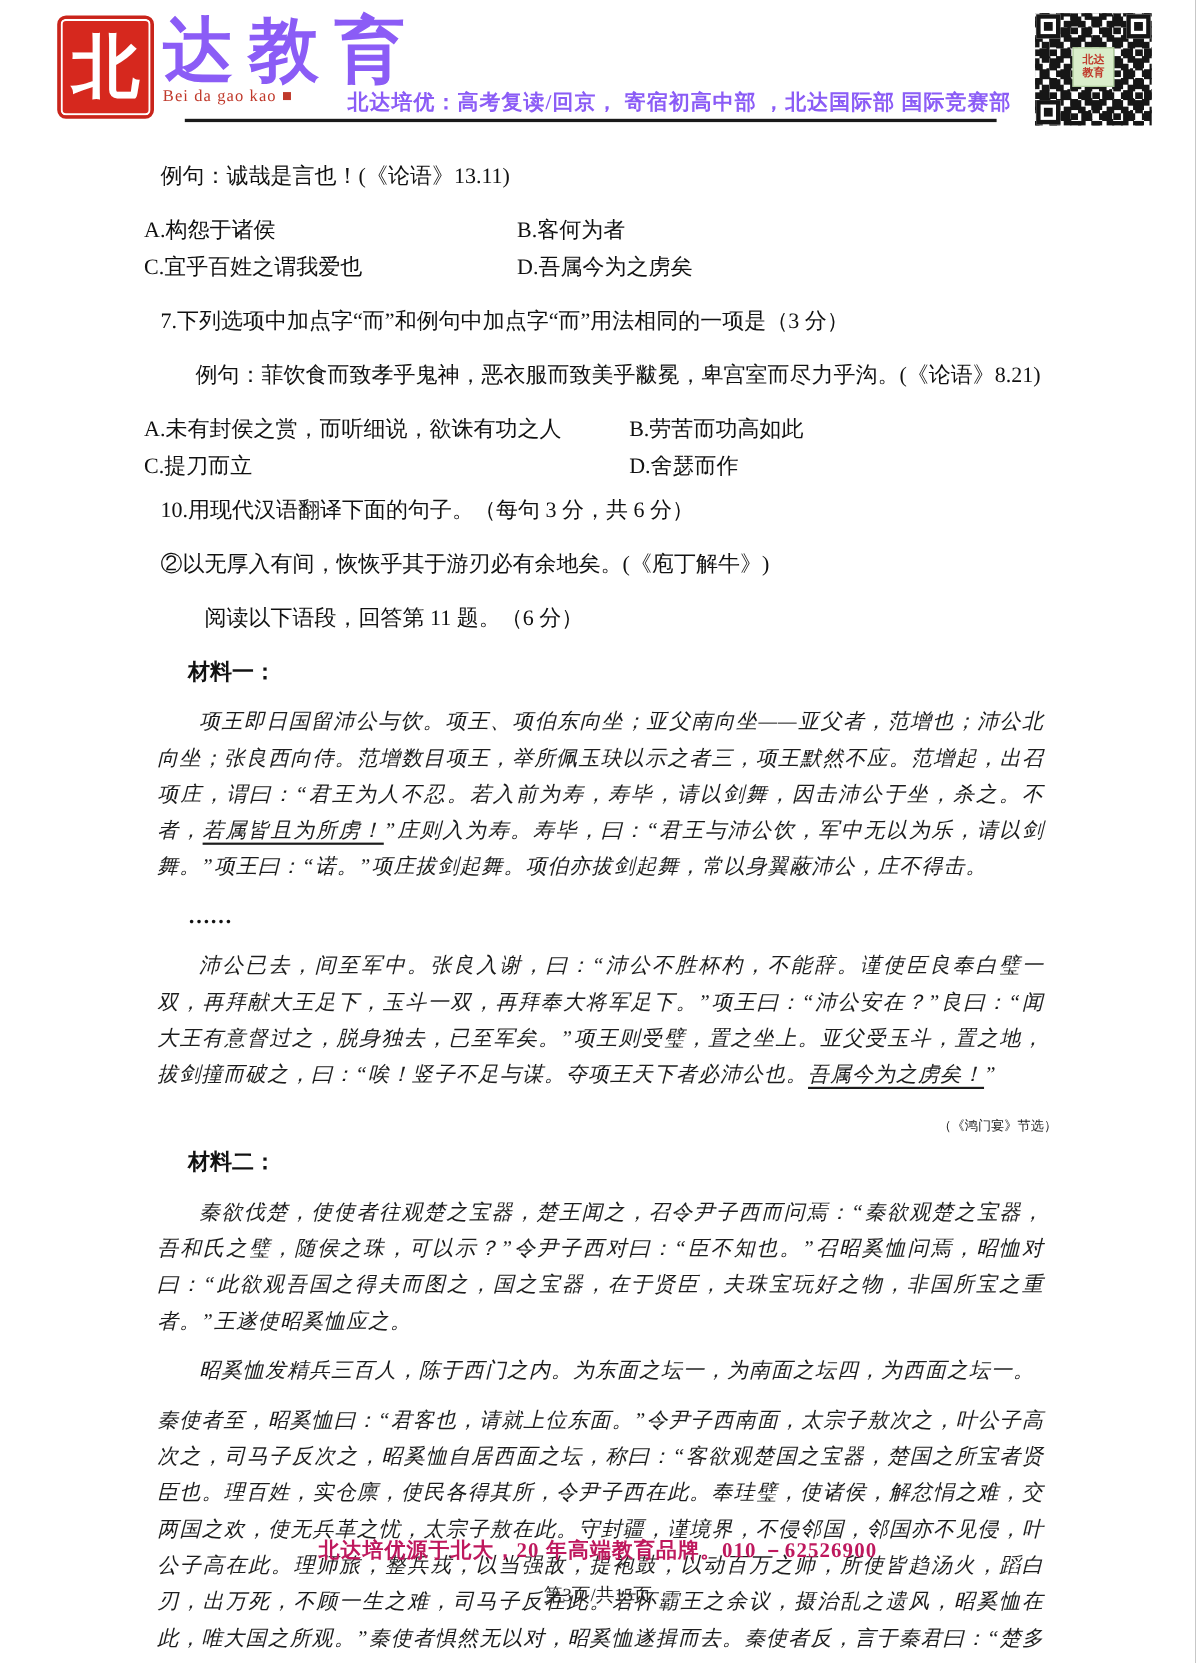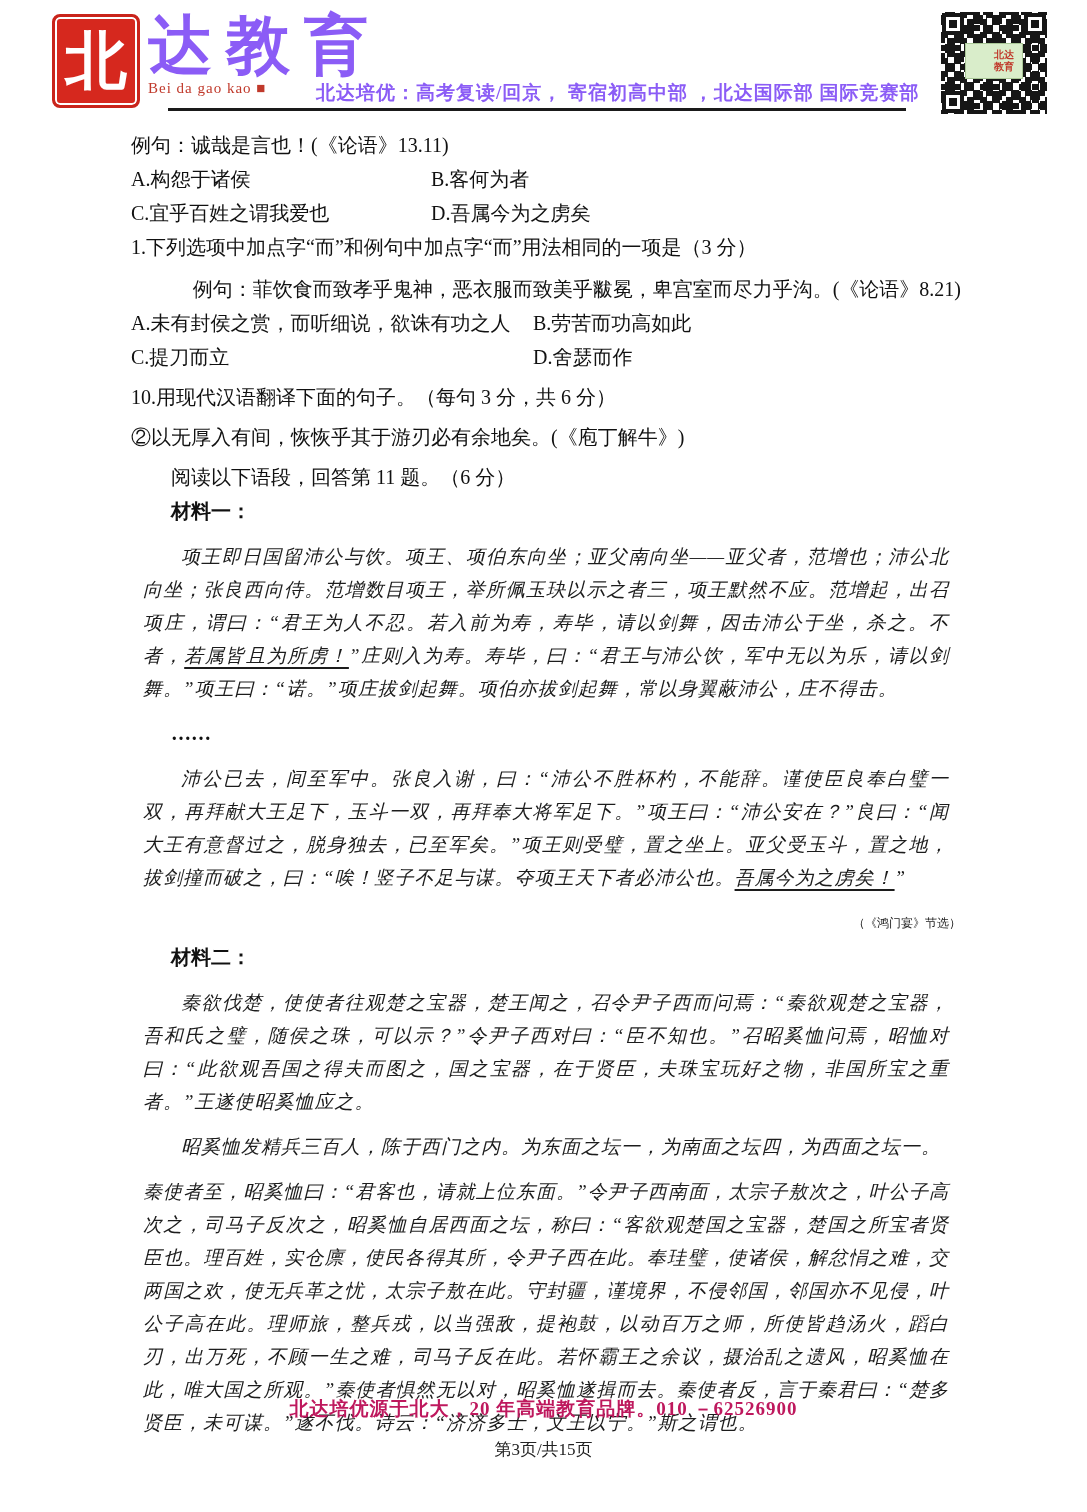--- a/index.html
+++ b/index.html
@@ -39,27 +39,27 @@
     background-size: 13px 13px, 19px 19px;
     background-position: 0 0, 4px 3px;
   }
   .qr .finder { position:absolute; width:22px; height:22px; border:4px solid #161616; background:#fff; box-sizing:border-box; }
   .qr .finder::after { content:""; position:absolute; inset:3px; background:#161616; }
   .qr .f-tl { left:1px; top:1px; } .qr .f-tr { right:1px; top:1px; } .qr .f-bl { left:1px; bottom:1px; }
   .qr-label {
     position:absolute; left:50%; top:48%; transform:translate(-50%,-50%);
     width:36px; height:34px; background:#d9edca; border:1px solid #a9c797;
     color:#c0392b; font-size:10px; line-height:12px; font-weight:bold; text-align:center;
-    display:flex; flex-direction:column; justify-content:center;padding-left:20px;
+    display:flex; flex-direction:column; justify-content:center;
   }
 
   
   .content { position:absolute; left:131px; top:128px; width:830px; }
-  .q { margin:0; font-size:20px; line-height:34px; }
-  .opt-row { display:flex; font-size:20px; line-height:34px; }
+  .q { margin:15px; font-size:20px; line-height:34px; }
+  .opt-row { display:flex; font-size:20px; line-height:34px;gap:39px; }
   .opt-row .c8 { width:300px; }
   .opt-row .c9 { width:402px; }
   .mt8 { margin-top:8px;text-align:right; } .mt6 { margin-top:6px; } .mt10 { margin-top:10px; } .mt4 { margin-top:4px; }
   .indent { text-indent:2em; }
 
   .dotchar { position:relative; display:inline-block; }
   .dotchar::after {
     content:"•"; position:absolute; left:50%; transform:translateX(-50%);
     bottom:-0.62em; font-size:11px; color:#111; font-style:normal;
   }
@@ -112,21 +112,21 @@
     <p class="q">例句：诚哉是言也！(《论语》13.11)</p>
     <div class="opt-row">
       <span class="c8">A.构怨于诸侯</span>
       <span>B.客何为者</span>
     </div>
     <div class="opt-row">
       <span class="c8">C.宜乎百姓之谓我爱也</span>
       <span>D.吾属今为之虏矣</span>
     </div>
 
-    <p class="q">1.下列选项中加点字“而”和例句中加点字“而”用法相同的一项是（3 分）</p>
+    <p class="q">7.下列选项中加点字“而”和例句中加点字“而”用法相同的一项是（3 分）</p>
     <p class="q mt8">例句：菲饮食而致孝乎鬼神，恶衣服而致美乎黻冕，卑宫室而尽力乎沟。(《论语》8.21)</p>
     <div class="opt-row">
       <span class="c9"><span>A.未有封侯之赏，</span><span class="dotchar">而</span><span>听细说，欲诛有功之人</span></span>
       <span><span>B.劳苦</span><span class="dotchar">而</span><span>功高如此</span></span>
     </div>
     <div class="opt-row">
       <span class="c9"><span>C.提刀</span><span class="dotchar">而</span><span>立</span></span>
       <span><span>D.舍瑟</span><span class="dotchar">而</span><span>作</span></span>
     </div>
 

